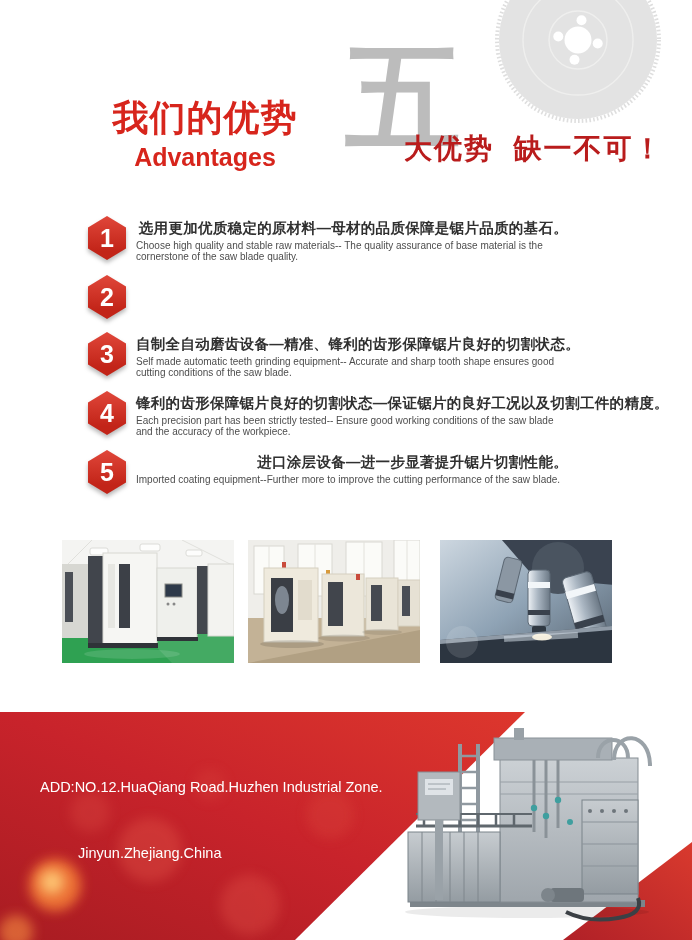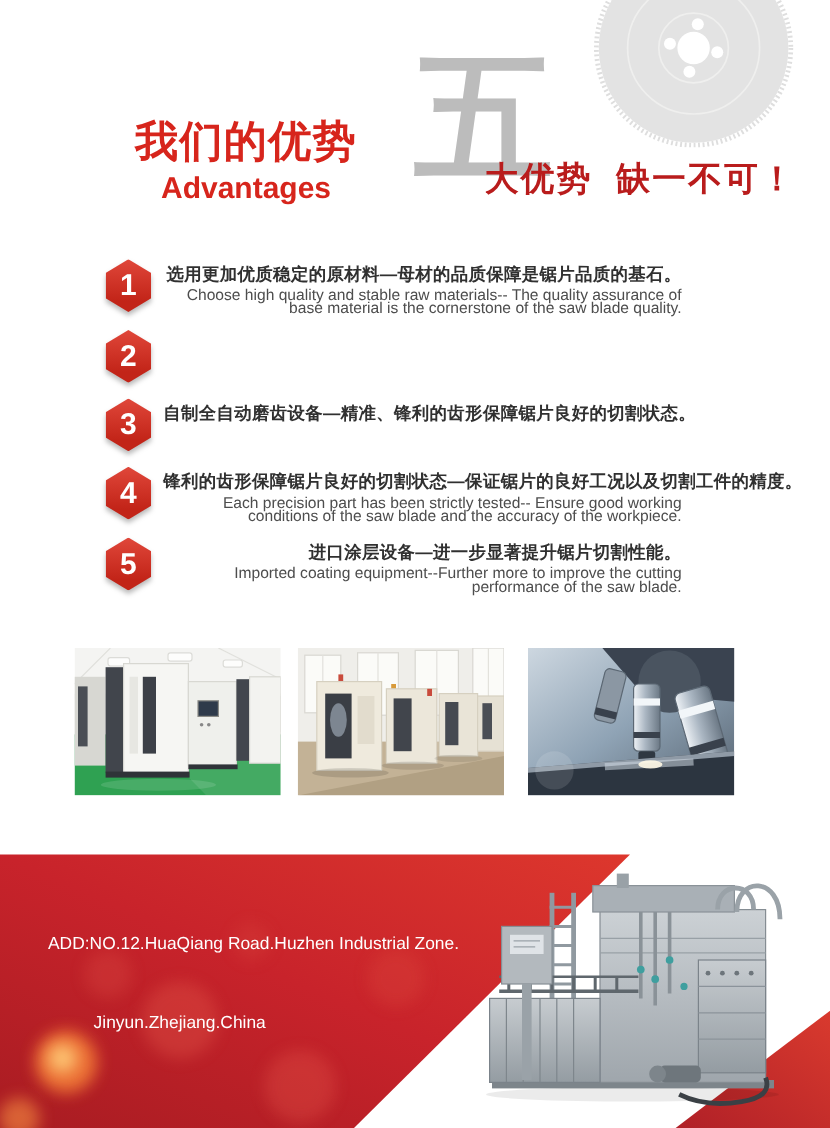--- a/index.html
+++ b/index.html
@@ -31,21 +31,21 @@
     flex:0 0 38px; width:38px; height:44px; margin-right:10px;
     filter:drop-shadow(0 3px 2px rgba(0,0,0,.28));
   }
   .badge .hex {
     width:38px; height:44px; background:linear-gradient(180deg,#e0473a 0%,#c22418 80%);
     clip-path:polygon(50% 0%,100% 26%,100% 74%,50% 100%,0% 74%,0% 26%);
     color:#ffffff; font-size:25px; font-weight:700; text-align:center; line-height:44px;
   }
   .adv-text { padding-top:3px; }
   .adv-cn { font-size:14.5px; font-weight:700; color:#303030; letter-spacing:.3px; white-space:nowrap;text-align:right; }
-  .adv-en { font-size:13px; color:#4d4d4d; line-height:10.5px; margin-top:3px; width:432px;text-align:right; }
+  .adv-en { font-size:10px; color:#4d4d4d; line-height:10.5px; margin-top:3px; width:432px; }
 
   
   .photo { position:absolute; top:540px; width:172px; height:123px; overflow:hidden; }
   .photo svg { display:block; }
   .photo1 { left:62px; } .photo2 { left:248px; } .photo3 { left:440px; }
 
   
   .footer-svg { position:absolute; left:0; top:700px; width:692px; height:240px; }
   .contact {
     position:absolute; left:40px; top:731px; color:#ffffff; z-index:3;
@@ -92,20 +92,21 @@
       <div class="badge">
           <div class="hex">2</div>
         </div>
     </div>
     <div class="adv-item">
       <div class="badge">
           <div class="hex">3</div>
         </div>
       <div class="adv-text">
         <div class="adv-cn">自制全自动磨齿设备—精准、锋利的齿形保障锯片良好的切割状态。</div>
+        <div class="adv-en">Self made automatic teeth grinding equipment-- Accurate and sharp tooth shape ensures good cutting conditions of the saw blade.</div>
       </div>
     </div>
     <div class="adv-item">
       <div class="badge">
           <div class="hex">4</div>
         </div>
       <div class="adv-text">
         <div class="adv-cn">锋利的齿形保障锯片良好的切割状态—保证锯片的良好工况以及切割工件的精度。</div>
         <div class="adv-en">Each precision part has been strictly tested-- Ensure good working conditions of the saw blade and the accuracy of the workpiece.</div>
       </div>

